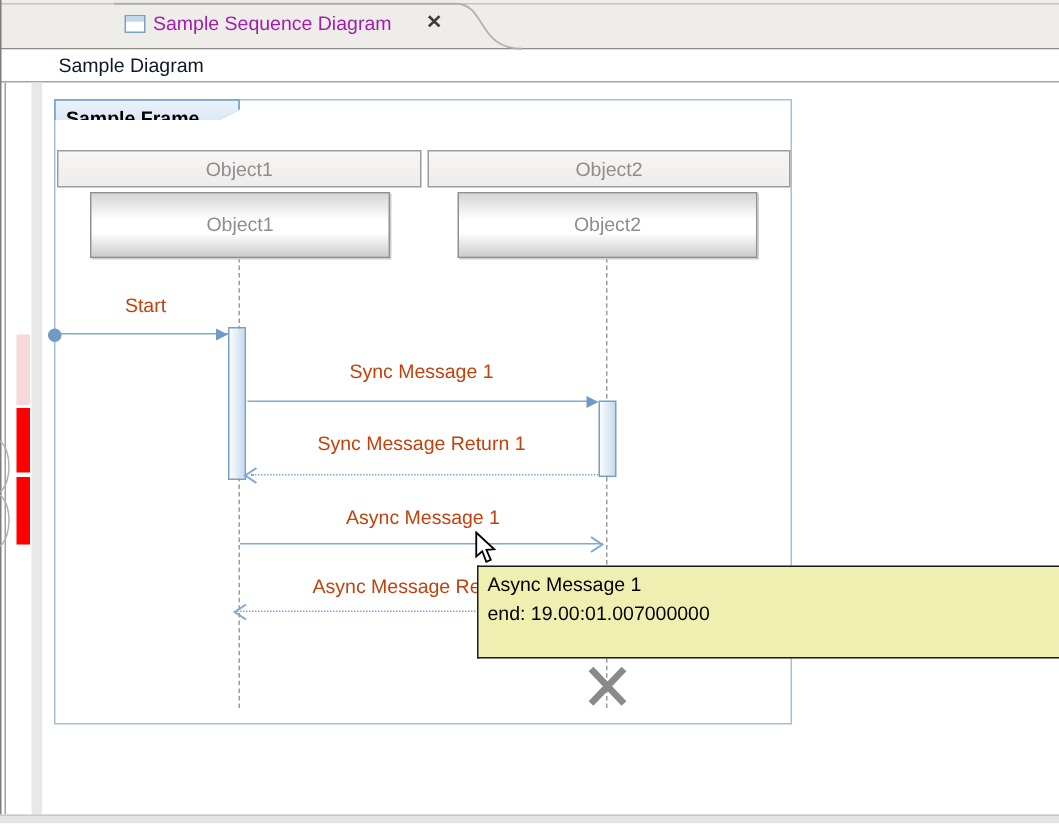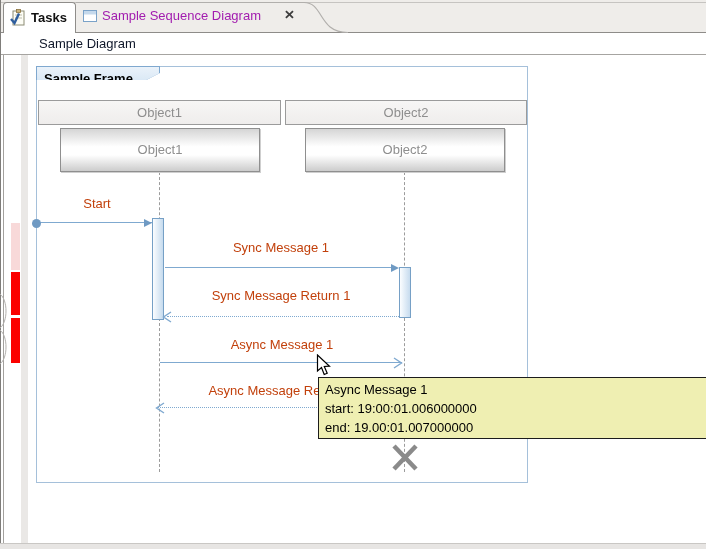--- a/index.html
+++ b/index.html
@@ -71,30 +71,20 @@
 
     <div class="tab-inactive-content">
       <svg class="abs" style="left:6px;top:6px;" width="16" height="16">
         <rect x="1.5" y="2.5" width="13" height="11" fill="#ffffff" stroke="#7aa2c8"></rect>
         <rect x="2" y="3" width="12" height="3.5" fill="#c5d9ec"></rect>
       </svg>
       <span class="tlabel">Sample Sequence Diagram</span>
       <span class="closex">✕</span>
     </div>
 
-    <div class="tab active">
-      <svg class="abs" style="left:5px;top:6px;" width="18" height="18">
-        <rect x="4" y="2" width="11" height="14" fill="#fdfdf6" stroke="#8c8c74"></rect>
-        <rect x="7.5" y="0.5" width="4" height="3" fill="#c9b37e" stroke="#8a7340" stroke-width="0.8"></rect>
-        <line x1="6" y1="6" x2="13" y2="6" stroke="#bdbdad"></line>
-        <line x1="6" y1="9" x2="13" y2="9" stroke="#bdbdad"></line>
-        <polyline points="2,10 5.5,14 10,4.5" fill="none" stroke="#2f5e9e" stroke-width="2.4"></polyline>
-      </svg>
-      <span class="tlabel">Tasks</span>
-    </div>
   </div>
 
   <div class="crumbbar">
     <span>Sample Diagram</span>
   </div>
 
   <div class="vline1"></div>
   <div class="vline2"></div>
   <div class="grayband"></div>
   <div class="bottomstrip"></div>
@@ -155,21 +145,20 @@
   <div class="mlabel" style="left:160px;top:337px;width:244px;">Async Message 1</div>
 
   <div class="mline dotted" style="left:158px;top:407px;width:247px;"></div>
   <svg class="chevsvg" style="left:155px;top:402px;" width="10" height="12">
     <polyline points="9,1 1.5,6 9,11" fill="none" stroke="#7fa9d0" stroke-width="1.4"></polyline>
   </svg>
   <div class="mlabel" style="left:160px;top:383px;width:242px;">Async Message Return 1</div>
 
   <div class="tooltip">
     <div>Async Message 1</div>
-    <div>start: 19:00:01.006000000</div>
     <div>end: 19.00:01.007000000</div>
   </div>
 
   <svg class="cursor" width="16" height="24">
     <polygon points="1.5,1 1.5,17 5.5,13.5 8.2,20.5 11.2,19.2 8.3,12.5 13.5,12.2" fill="#ffffff" stroke="#000000" stroke-width="1.2"></polygon>
   </svg>
 
 </div>
 
 </body></html>

